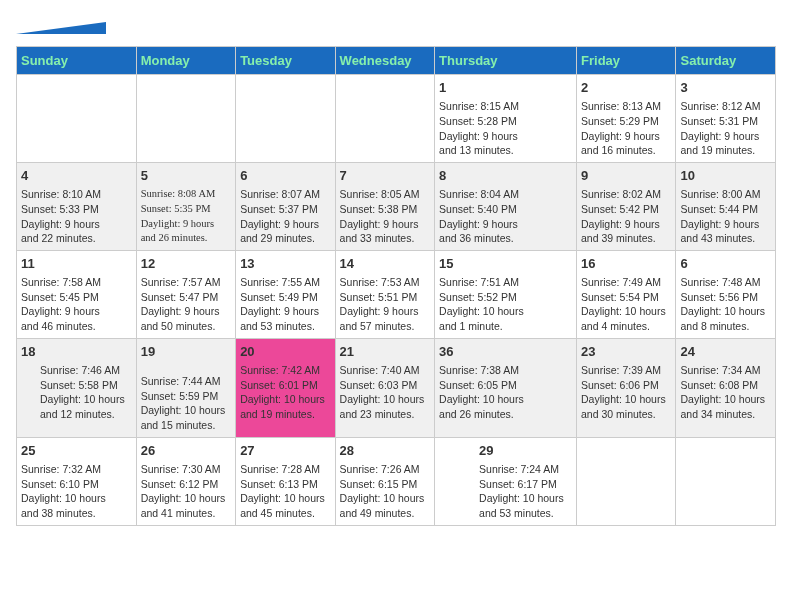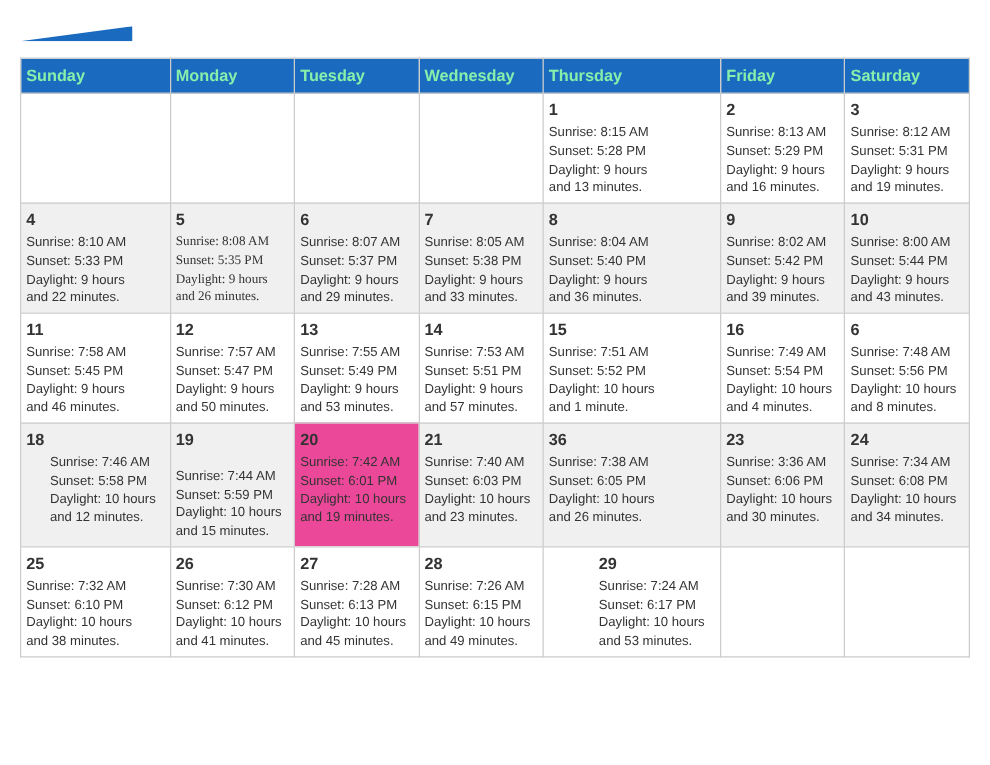--- a/index.html
+++ b/index.html
@@ -279,21 +279,21 @@
         </td>
         <td style="background: rgb(240, 240, 240);">
           <span class="day-number">36</span>
           <div class="day-info" style="white-space: pre-line;">Sunrise: 7:38 AM
 Sunset: 6:05 PM
 Daylight: 10 hours
 and 26 minutes.</div>
         </td>
         <td style="background: rgb(240, 240, 240);">
           <span class="day-number">23</span>
-          <div class="day-info" style="white-space: pre-line;">Sunrise: 3:36 AM
+          <div class="day-info" style="white-space: pre-line;">Sunrise: 7:39 AM
 Sunset: 6:06 PM
 Daylight: 10 hours
 and 30 minutes.</div>
         </td>
         <td style="background: rgb(240, 240, 240);">
           <span class="day-number">24</span>
           <div class="day-info" style="white-space: pre-line;">Sunrise: 7:34 AM
 Sunset: 6:08 PM
 Daylight: 10 hours
 and 34 minutes.</div>

